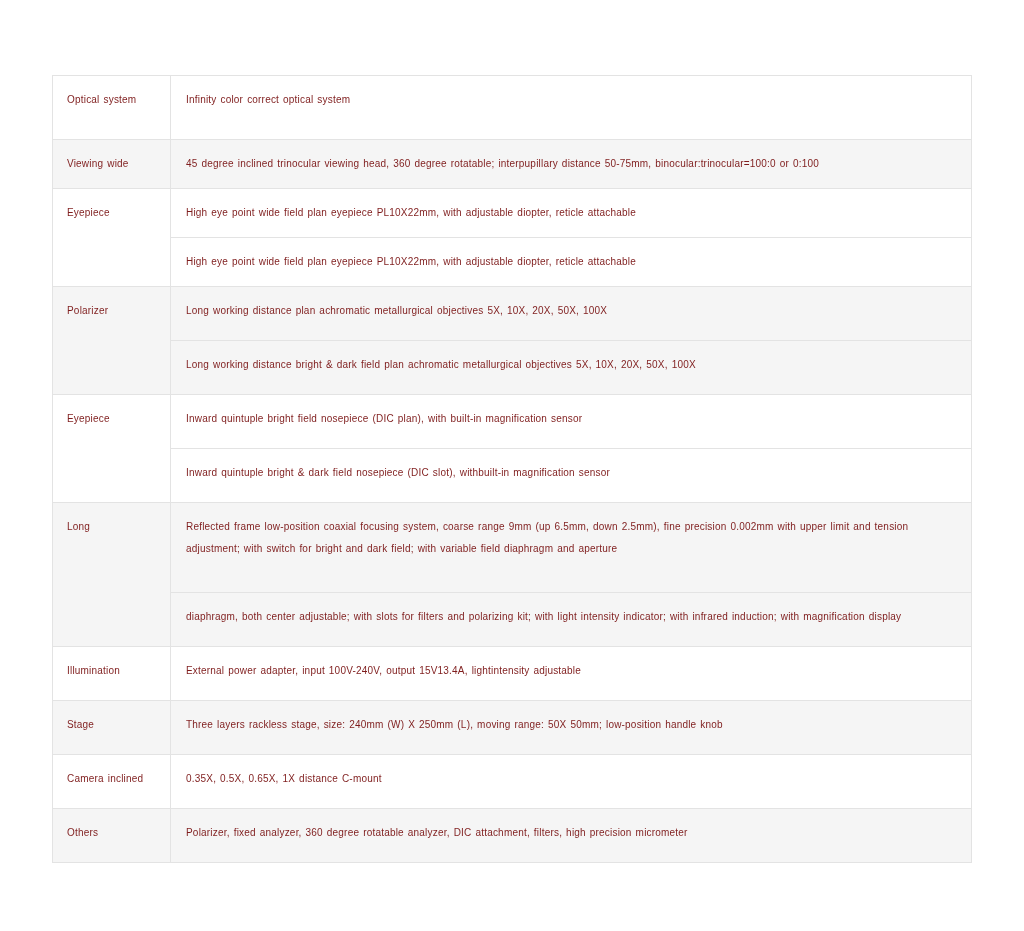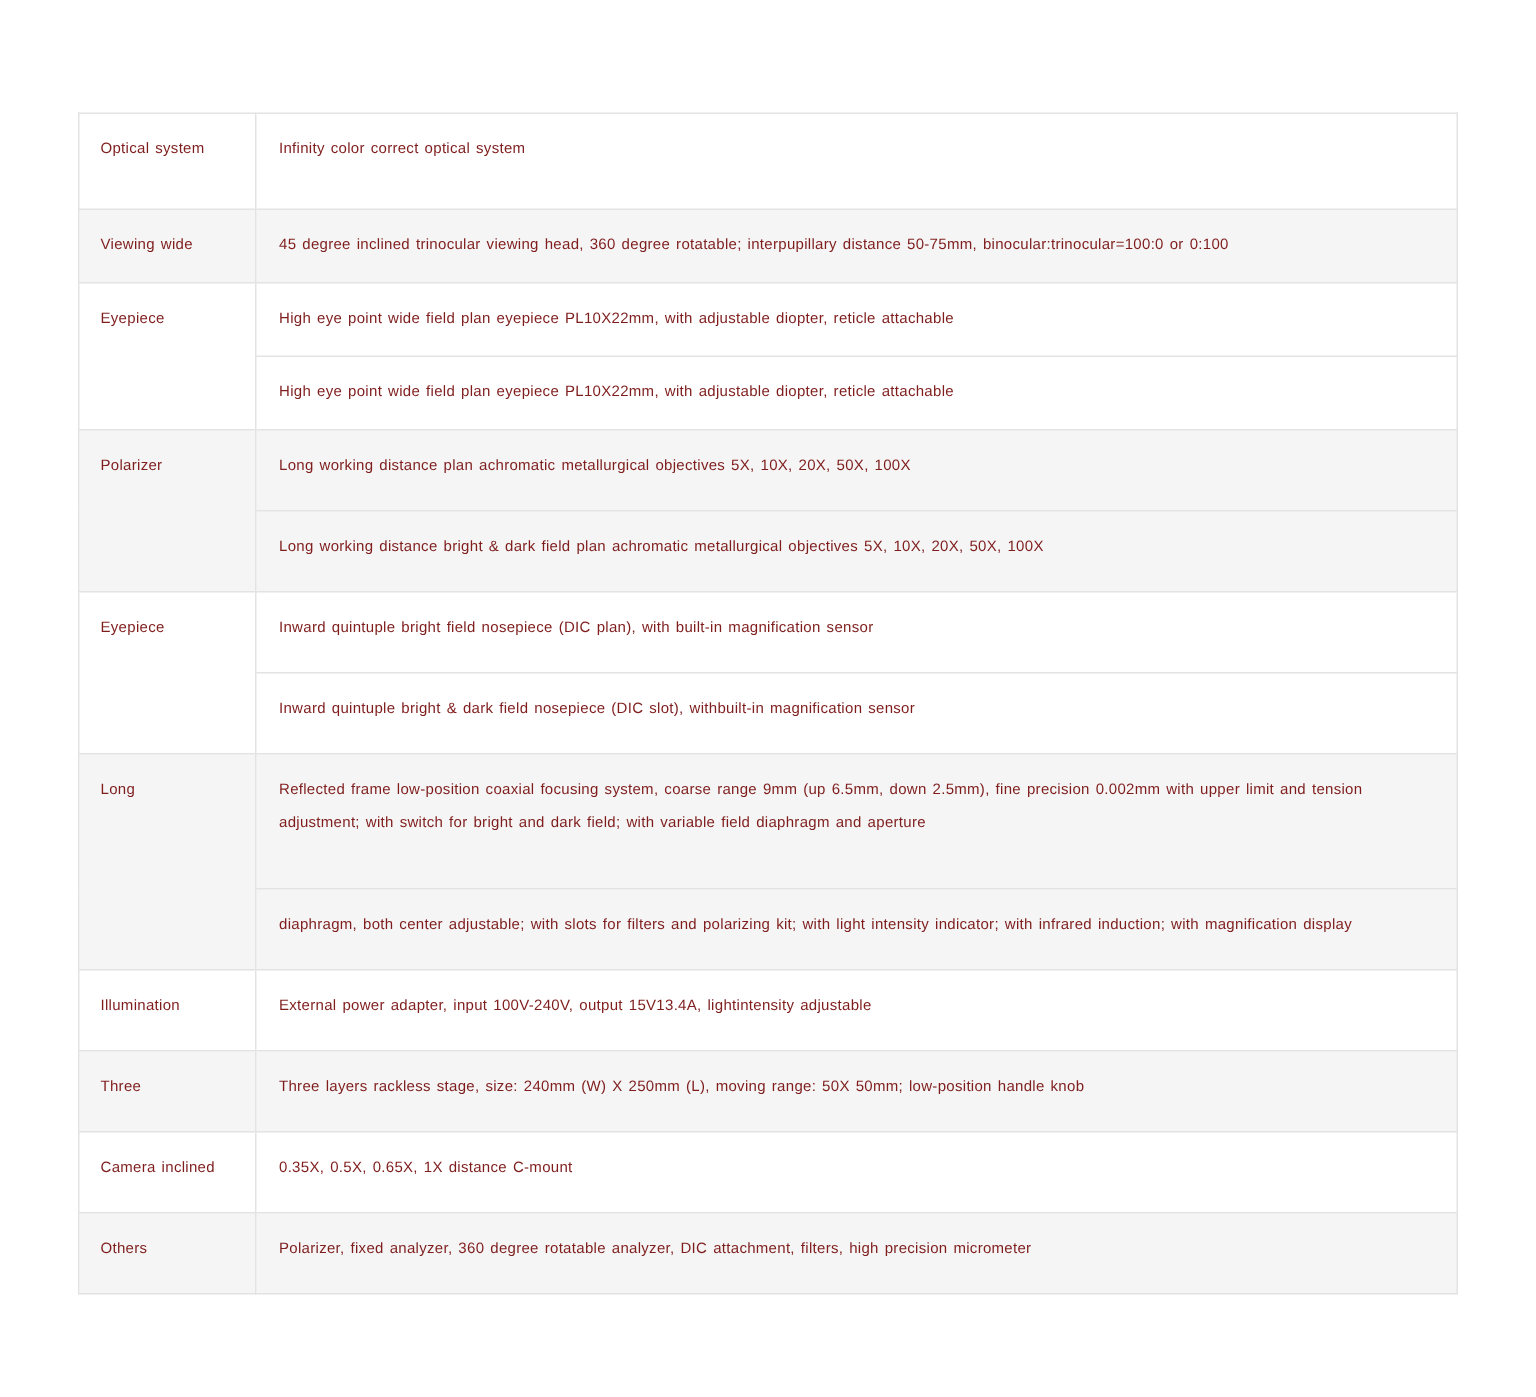--- a/index.html
+++ b/index.html
@@ -104,21 +104,21 @@
         <tr class="row-med">
           <td class="value alt">diaphragm, both center adjustable; with slots for filters and polarizing kit; with light intensity indicator; with infrared induction; with magnification display</td>
         </tr>
 
         <tr class="row-med">
           <td class="label">Illumination</td>
           <td class="value">External power adapter, input 100V-240V, output 15V13.4A, lightintensity adjustable</td>
         </tr>
 
         <tr class="row-med">
-          <td class="label alt">Three</td>
+          <td class="label alt">Stage</td>
           <td class="value alt">Three layers rackless stage, size: 240mm (W) X 250mm (L), moving range: 50X 50mm; low-position handle knob</td>
         </tr>
 
         <tr class="row-med">
           <td class="label">Camera inclined</td>
           <td class="value">0.35X, 0.5X, 0.65X, 1X distance C-mount</td>
         </tr>
 
         <tr class="row-med">
           <td class="label alt">Others</td>

